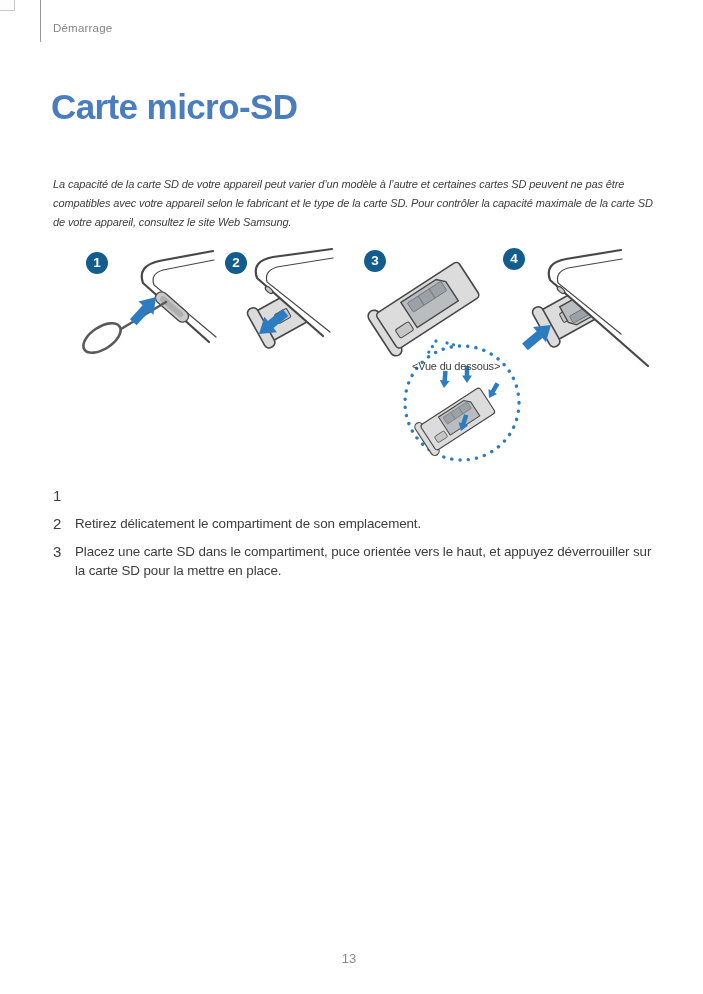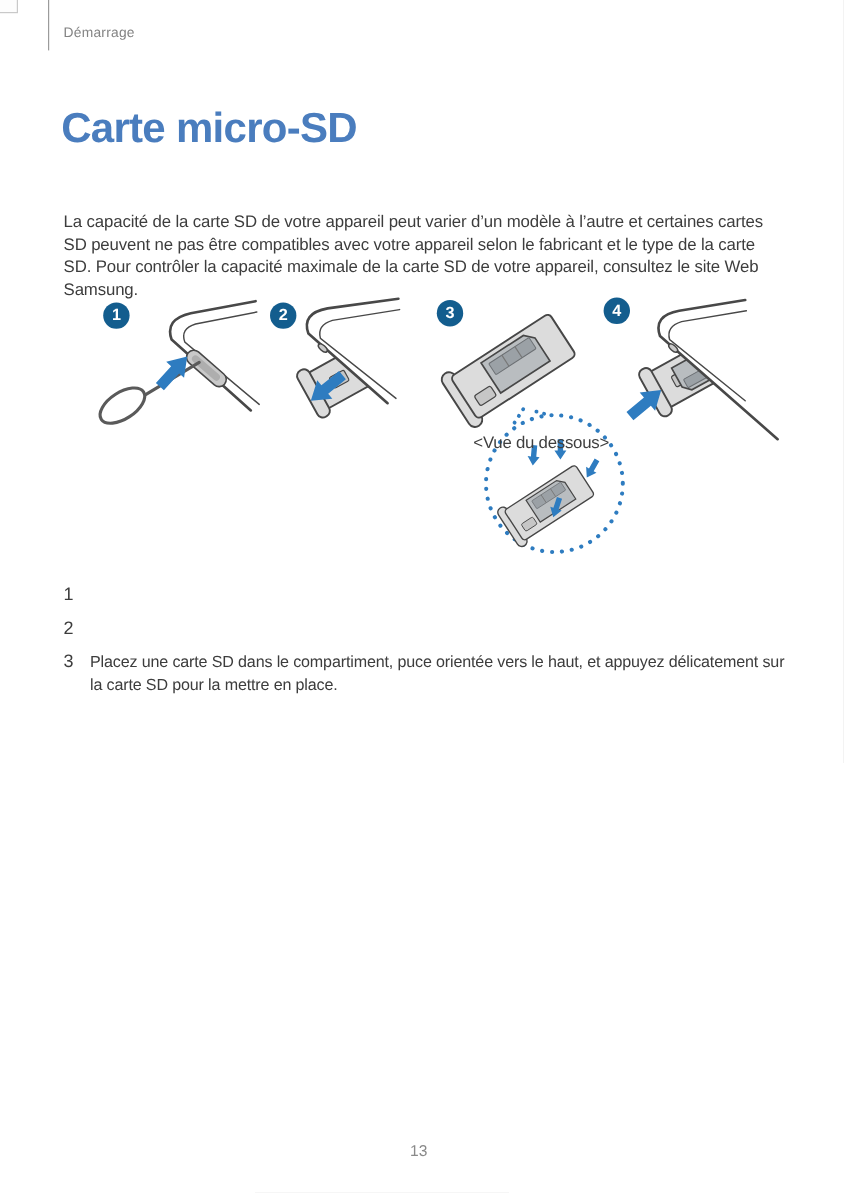--- a/index.html
+++ b/index.html
@@ -6,29 +6,29 @@
   .page{
     position:relative;width:703px;height:994px;background:#ffffff;
     font-family:"Liberation Sans","DejaVu Sans",sans-serif;color:#3d3d3d;
     overflow:hidden;margin:0 auto;
   }
   .corner-box{position:absolute;left:-6px;top:-6px;width:19px;height:15px;border:1px solid #c9c9c9;background:#fdfdfd;}
   .top-rule{position:absolute;left:40px;top:0;width:1px;height:42px;background:#9b9b9b;}
   .running-head{position:absolute;left:53px;top:22px;font-size:11.5px;color:#838383;letter-spacing:.2px;}
   .title{position:absolute;left:51px;top:87px;font-size:35px;font-weight:700;color:var(--title-blue,#4a7dbe);letter-spacing:-0.6px;}
   .section-heading{position:absolute;left:53px;top:142px;font-size:18px;font-weight:700;color:var(--heading-red,#ad6067);letter-spacing:-0.2px;}
-  .intro{position:absolute;left:53px;top:175px;width:601px;font-size:14px;line-height:19px;letter-spacing:-0.12px;}
+  .intro{position:absolute;left:53px;top:175px;width:601px;font-size:11px;line-height:19px;letter-spacing:-0.12px;font-style:italic;}
   .figure{position:absolute;left:0;top:245px;width:703px;height:228px;}
   .figure svg{position:absolute;left:0;top:0;}
   .badge{
     position:absolute;width:22px;height:22px;border-radius:50%;
     background:var(--badge-blue,#135d8e);color:#fff;font-size:13.5px;font-weight:700;
     text-align:center;line-height:22px;
   }
-  .callout-label{position:absolute;left:381px;top:115px;width:140px;text-align:center;font-size:14px;color:#3f3f3f;letter-spacing:-0.2px;}
+  .callout-label{position:absolute;left:412px;top:115px;width:140px;font-size:11px;color:#3f3f3f;letter-spacing:-0.2px;}
   .steps{position:absolute;left:53px;top:486px;width:606px;}
   .step{display:flex;margin-bottom:9px;}
   .step-num{flex:none;width:22px;font-size:15px;color:#3d3d3d;line-height:19px;}
   .step-text{font-size:13.4px;line-height:19px;letter-spacing:-0.12px;}
   .pageno{position:absolute;left:0;top:951px;width:698px;text-align:center;font-size:13px;color:#8a8a8a;}
 
   
   .ph-fill{fill:#ffffff;stroke:none;}
   .ph-line{fill:none;stroke:#484848;stroke-width:2.2;stroke-linecap:round;stroke-linejoin:round;}
   .ph-thin{fill:none;stroke:#484848;stroke-width:1.2;stroke-linecap:round;}
@@ -140,21 +140,22 @@
 
     <div class="callout-label">&lt;Vue du dessous&gt;</div>
   </div>
 
   <ol class="steps" style="margin:0;padding:0;list-style:none;">
     <li class="step">
       <span class="step-num">1</span>
     </li>
     <li class="step">
       <span class="step-num">2</span>
+      <span class="step-text">Retirez délicatement le compartiment de son emplacement.</span>
     </li>
     <li class="step">
       <span class="step-num">3</span>
-      <span class="step-text">Placez une carte SD dans le compartiment, puce orientée vers le haut, et appuyez délicatement sur la carte SD pour la mettre en place.</span>
+      <span class="step-text">Placez une carte SD dans le compartiment, puce orientée vers le haut, et appuyez déverrouiller sur la carte SD pour la mettre en place.</span>
     </li>
   </ol>
 
   <div class="pageno">13</div>
 </div>
 
 </body></html>

